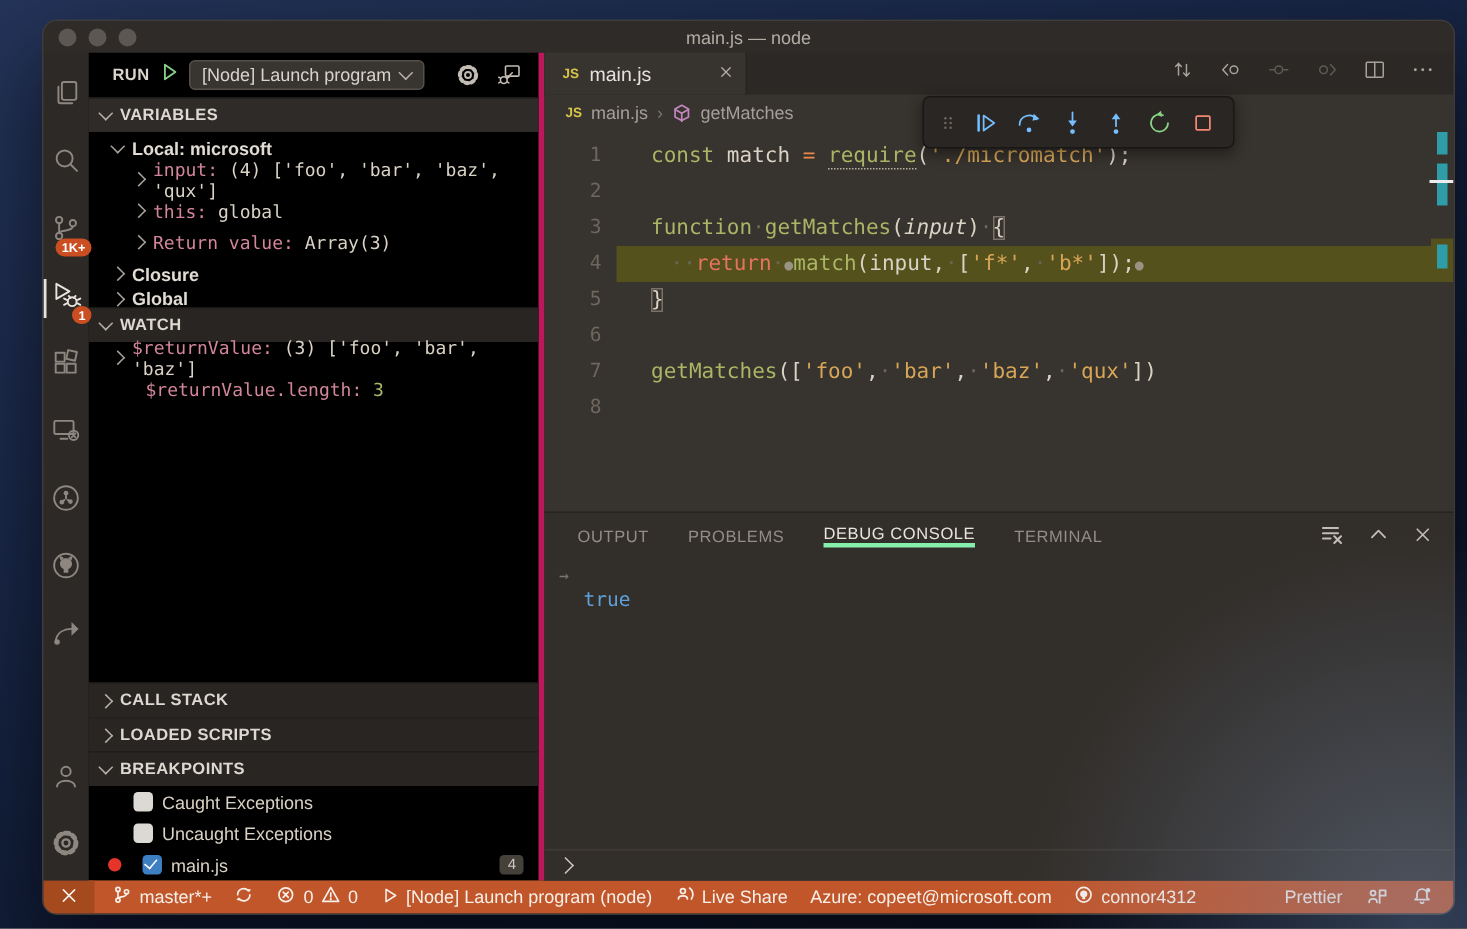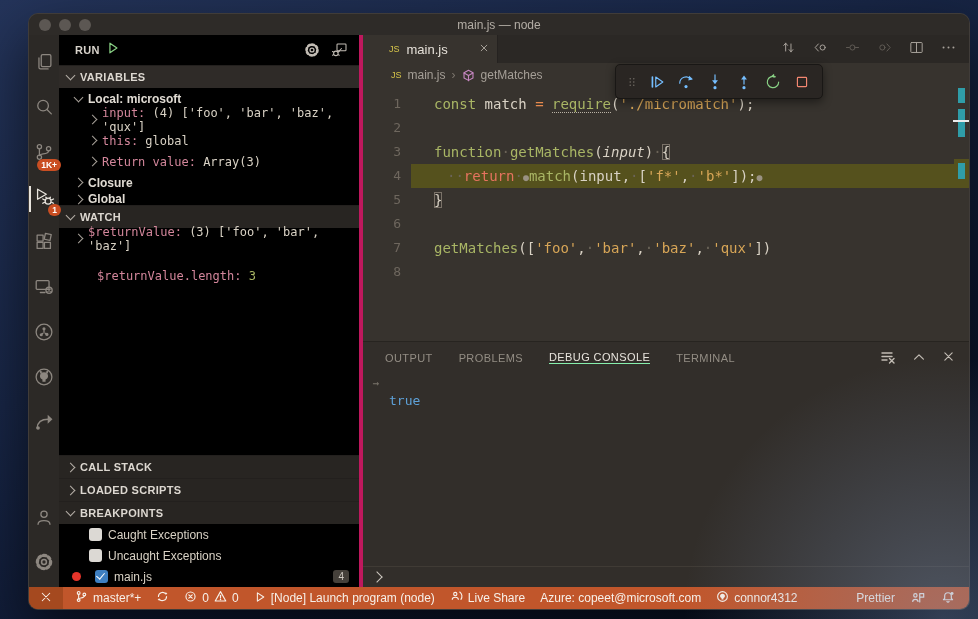--- a/index.html
+++ b/index.html
@@ -46,35 +46,35 @@
   .sechead{height:22px;flex:none;display:flex;align-items:center;gap:6px;padding-left:8px;
     font-size:11px;font-weight:bold;color:#ddd8d1;letter-spacing:.3px;background:#2f2b28;border-top:1px solid #23201e;}
   .sechead.dark{background:#282522;}
   .trow{height:21px;flex:none;display:flex;align-items:center;gap:6px;font-size:12px;color:#d9d2c5;}
   .trow .chev{border-color:#a7a199;}
   .mono{font-family:"DejaVu Sans Mono",monospace;}
   .key{color:#d3869b;}
   .val{color:#d9d2c5;}
   .green{color:#a9b665;}
   .boldlab{font-weight:bold;color:#e0dbd3;font-size:12px;}
-  .ind1{padding-left:16px;} .ind2{padding-left:30px;} .ind3{padding-left:38px;margin-top:16px;}
+  .ind1{padding-left:16px;} .ind2{padding-left:30px;} .ind3{padding-left:38px;}
   .clipped{height:12px;overflow:hidden;}
   .checkbox{width:13px;height:13px;border-radius:3px;background:#dcd9d4;flex:none;}
   .checkbox.checked{background:#3e7fc1;position:relative;}
   .checkbox.checked::after{content:"";position:absolute;left:3px;top:1px;width:4px;height:7px;
     border-right:1.6px solid #fff;border-bottom:1.6px solid #fff;transform:rotate(40deg);}
   .bpdot{width:9px;height:9px;border-radius:50%;background:#e5342a;flex:none;margin-left:-17px;margin-right:8px;}
   .numbadge{margin-left:auto;margin-right:10px;background:#45403a;color:#cfc9c1;font-size:10px;
     border-radius:3px;padding:1px 5px;}
   
   .editorzone{flex:1;display:flex;flex-direction:column;position:relative;background:#37332e;min-width:0;}
   .tabbar{height:28px;flex:none;background:#2b2825;display:flex;align-items:stretch;}
   .tab{width:114px;background:#37332e;display:flex;align-items:center;gap:7px;padding:0 8px 0 12px;
     border-right:1px solid #252220;font-size:13px;color:#e6e1d9;}
-  .jsbadge{color:#d8c64a;font-size:9px;font-weight:normal;margin-left:14px;}
+  .jsbadge{color:#d8c64a;font-size:9px;font-weight:bold;}
   .tabclose{margin-left:auto;color:#b5afa7;font-size:12px;}
   .editoractions{margin-left:auto;display:flex;align-items:center;gap:15px;padding-right:12px;color:#a8a29b;}
   .editoractions .dim{color:#5f5a54;}
   .breadcrumbs{height:24px;flex:none;display:flex;align-items:center;gap:6px;padding-left:14px;
     font-size:12px;color:#a59f97;}
   .bcsep{color:#7c766e;font-size:12px;}
   .symicon{color:#c586c0;display:flex;}
   
   .code{flex:1;min-height:0;position:relative;font-family:"DejaVu Sans Mono",monospace;font-size:14px;padding-top:5px;}
   .cl{display:flex;height:24px;line-height:24px;}
@@ -94,21 +94,21 @@
   .dbgtoolbar{position:absolute;left:252px;top:29px;height:33px;background:#2a2623;border:1px solid #191715;
     border-radius:5px;box-shadow:0 3px 10px rgba(0,0,0,.45);display:flex;align-items:center;padding:0 6px;z-index:30;}
   .dbtn{width:29px;height:28px;display:flex;align-items:center;justify-content:center;}
   .dbtn.grip{width:20px;color:#6e6862;}
   .blue{color:#75beff;} .greenic{color:#89d185;} .redic{color:#f48771;}
   
   .panel{height:245px;flex:none;border-top:1px solid #272420;background:#322e2a;display:flex;flex-direction:column;}
   .paneltabs{height:31px;flex:none;display:flex;align-items:center;padding-left:22px;gap:26px;
     font-size:11px;letter-spacing:.4px;color:#938d84;}
   .ptab{display:flex;align-items:center;}
-  .ptab.active{color:#e8e4dd;border-bottom:1px solid #86efac;}
+  .ptab.active{color:#e8e4dd;border-bottom:3px solid #86efac;}
   .panelactions{margin-left:auto;display:flex;align-items:center;gap:16px;padding-right:14px;color:#c2bcb4;}
   .console{flex:1;font-family:"DejaVu Sans Mono",monospace;font-size:13px;color:#d9d2c5;padding-top:2px;position:relative;}
   .conline{display:flex;line-height:17px;}
   .conarrow{width:26px;flex:none;text-align:center;color:#7a746b;font-size:11px;}
   .conresult{color:#5ea1d8;padding-left:26px;line-height:17px;}
   .promptrow{height:20px;flex:none;border-top:1px solid #403b35;display:flex;align-items:center;padding-left:10px;}
   
   .statusbar{height:22px;flex:none;background:#c1562b;display:flex;align-items:center;color:#f7f0e9;font-size:12px;}
   .remoteseg{width:34px;height:100%;background:#a5491f;display:flex;align-items:center;justify-content:center;flex:none;}
   .sitem{display:flex;align-items:center;gap:5px;white-space:nowrap;}
@@ -215,20 +215,24 @@
             </svg></span>
       </div>
     </div>
 
     <div class="sidebar">
       <div class="runbar">
         <span class="runlabel">RUN</span>
         <span class="playicon"><svg width="14" height="14" viewBox="0 0 16 16">
               <path d="M4.5 2.5l8 5.5-8 5.5z"></path>
             </svg></span>
+        <span class="launchbox">
+          <span>[Node] Launch program</span>
+          <span class="chev down"></span>
+        </span>
         <span class="spacer"></span>
         <span class="iconbtn">
             <svg width="18" height="18" viewBox="0 0 20 20">
               <circle cx="10" cy="10" r="6" stroke-width="3" stroke-dasharray="2.2 2.4"></circle>
               <circle cx="10" cy="10" r="2.2"></circle>
             </svg>
           </span>
         <span class="iconbtn">
             <svg width="18" height="18" viewBox="0 0 24 24">
               <rect x="8" y="4" width="12" height="9" rx="1"></rect>

